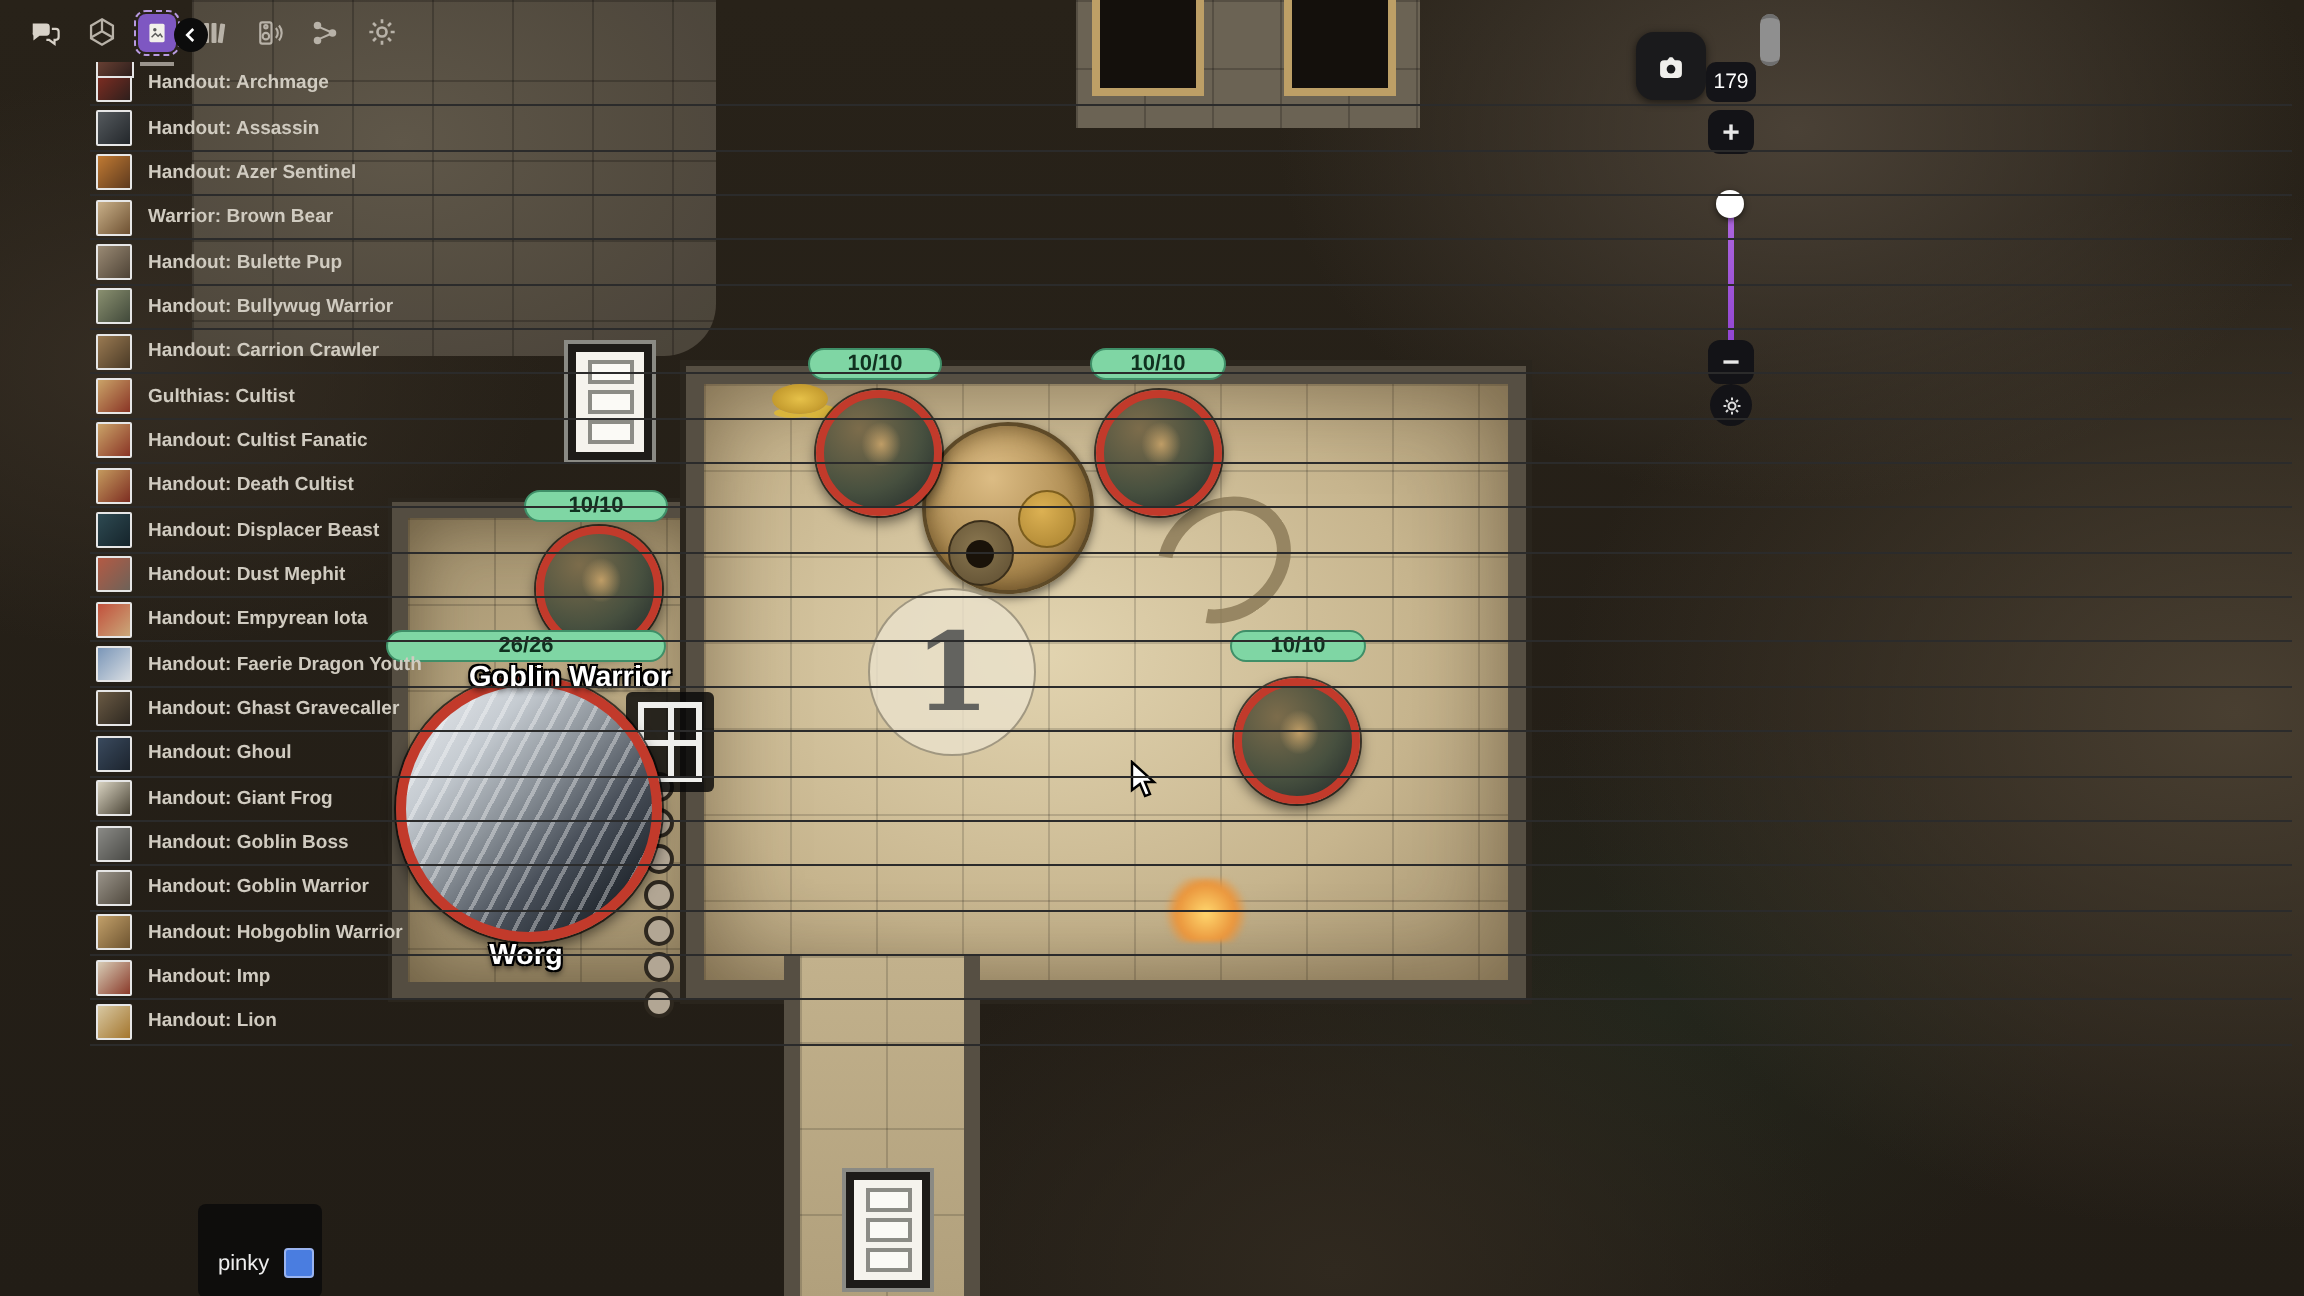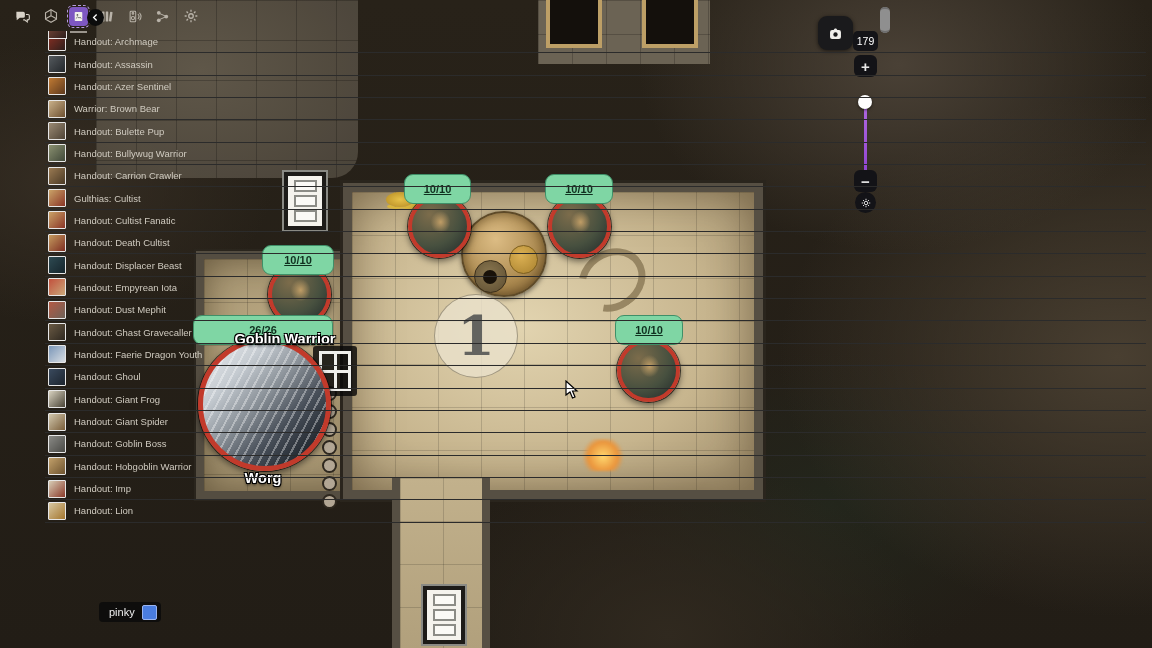--- a/index.html
+++ b/index.html
@@ -89,23 +89,23 @@
   .goblin{width:63px;height:63px;background:
       radial-gradient(16px 18px at 52% 42%, #bf9d66, rgba(0,0,0,0) 62%),
       radial-gradient(circle at 32% 28%, #7c6c4b, #47503f 58%, #20292a);}
   .worg{width:133px;height:133px;border-width:5px;background:
       repeating-linear-gradient(118deg, rgba(255,255,255,.35) 0 2px, rgba(0,0,0,0) 2px 8px),
       linear-gradient(135deg, #eceef1 0%, #c5cbd1 26%, #8b9299 46%, #49505a 66%, #20262d 88%);}
   .tok-goblin-1{left:408px;top:195px;} .tok-goblin-2{left:548px;top:195px;}
   .tok-goblin-3{left:268px;top:263px;} .tok-goblin-4{left:617px;top:339px;}
   .tok-worg{left:198px;top:338px;}
 
-  .hp{position:absolute;height:30px;background:#7fd6a4;border:1px solid #3f8f68;border-radius:9px;
+  .hp{position:absolute;height:16px;background:#7fd6a4;border:1px solid #3f8f68;border-radius:9px;
       color:#10301f;font-size:11px;font-weight:bold;display:flex;align-items:center;
-      justify-content:center;box-sizing:border-box;text-align:center;text-decoration:underline;}
+      justify-content:center;box-sizing:border-box;text-align:center;}
   .hp-1{left:404px;top:174px;width:67px;} .hp-2{left:545px;top:174px;width:68px;}
   .hp-3{left:262px;top:245px;width:72px;} .hp-4{left:615px;top:315px;width:68px;}
   .hp-w{left:193px;top:315px;width:140px;}
 
   .tok-label{position:absolute;color:#fff;font-weight:bold;font-size:14.5px;text-align:center;
       text-shadow:-1px -1px 0 #000,1px -1px 0 #000,-1px 1px 0 #000,1px 1px 0 #000,0 2px 3px rgba(0,0,0,.8);}
   .lab-goblin{left:215px;top:331px;width:140px;} .lab-worg{left:203px;top:470px;width:120px;}
 
   .cursor{left:565px;top:380px;}
 
@@ -146,27 +146,27 @@
       justify-content:flex-start;padding-left:13px;gap:9px;box-sizing:border-box;color:#b8b2a8;}
   .ti{width:19px;height:19px;display:flex;align-items:center;justify-content:center;position:relative;}
   .ti.selected{background:#7e57c2;border-radius:4px;outline:1px dashed #b79ae0;outline-offset:1px;color:#fff;}
   .ti.selected::after{content:"";position:absolute;left:1px;right:1px;bottom:-7px;height:2px;background:#9a948c;}
   .scroll-thumb{left:880px;top:7px;width:10px;height:26px;background:#8f8f8f;border-radius:5px;z-index:6;
       box-shadow:inset 0 6px 0 -4px #6e6e6e, inset 0 -6px 0 -4px #6e6e6e;}
   .handout-list{position:absolute;left:0;top:31px;right:0;bottom:2px;overflow:hidden;}
   .partial-thumb{position:absolute;left:48px;top:-9px;width:17px;height:15px;border:1.5px solid #e6e6e6;
       background:linear-gradient(135deg,#7a4a3a,#2e1f1c);}
   .handout-row{height:22.35px;display:flex;align-items:center;gap:8px;
-      margin:0 6px 0 45px;padding-left:3px;border-bottom:1px solid #2b2b2b;box-sizing:border-box;}
+      margin:0 6px 0 45px;padding-left:3px;border-bottom:1px solid #2b2b2b;box-sizing:border-box;font-weight:bold;}
   .handout-row:first-of-type{border-top:1px solid #2b2b2b;margin-top:8px;}
   .thumb{width:16px;height:16px;border:1.5px solid #e6e6e6;border-radius:1px;flex:0 0 auto;}
   .row-label{font-size:9.5px;color:#d0cbc0;white-space:nowrap;}
 
-  .user-badge{left:99px;top:602px;height:20px;background:rgba(10,10,10,.85);border-radius:4px;
-      display:flex;align-items:center;gap:7px;padding:0 4px 0 10px;z-index:5;}
+  .user-badge{left:99px;top:602px;height:35px;background:rgba(10,10,10,.85);border-radius:4px;
+      display:flex;align-items:center;gap:7px;padding:12px 4px 0 10px;z-index:5;}
   .user-name{color:#eee;font-size:11px;}
   .user-swatch{width:13px;height:13px;border-radius:2px;border:1px solid #9ab4f0;}
 </style>
 </head>
 <body>
 
 <div id="map">
   <div class="abs area-topleft"></div>
   <div class="abs corridor-top">
     <div class="doorway d1"></div>
@@ -468,50 +468,50 @@
   </div>
       <div class="handout-row">
     <span class="thumb" style="background: linear-gradient(135deg, rgb(196, 154, 94), rgb(126, 46, 34));"></span>
     <span class="row-label">Handout: Death Cultist</span>
   </div>
       <div class="handout-row">
     <span class="thumb" style="background: linear-gradient(135deg, rgb(46, 74, 82), rgb(21, 36, 43));"></span>
     <span class="row-label">Handout: Displacer Beast</span>
   </div>
       <div class="handout-row">
+    <span class="thumb" style="background: linear-gradient(135deg, rgb(180, 90, 68), rgb(110, 98, 88));"></span>
+    <span class="row-label">Handout: Dust Mephit</span>
+  </div>
+      <div class="handout-row">
     <span class="thumb" style="background: linear-gradient(135deg, rgb(194, 80, 60), rgb(202, 168, 122));"></span>
     <span class="row-label">Handout: Empyrean Iota</span>
   </div>
       <div class="handout-row">
-    <span class="thumb" style="background: linear-gradient(135deg, rgb(180, 90, 68), rgb(110, 98, 88));"></span>
-    <span class="row-label">Handout: Dust Mephit</span>
+    <span class="thumb" style="background: linear-gradient(135deg, rgb(122, 150, 184), rgb(216, 221, 226));"></span>
+    <span class="row-label">Handout: Faerie Dragon Youth</span>
   </div>
       <div class="handout-row">
     <span class="thumb" style="background: linear-gradient(135deg, rgb(106, 90, 68), rgb(46, 40, 32));"></span>
     <span class="row-label">Handout: Ghast Gravecaller</span>
   </div>
       <div class="handout-row">
-    <span class="thumb" style="background: linear-gradient(135deg, rgb(122, 150, 184), rgb(216, 221, 226));"></span>
-    <span class="row-label">Handout: Faerie Dragon Youth</span>
-  </div>
-      <div class="handout-row">
     <span class="thumb" style="background: linear-gradient(135deg, rgb(58, 74, 94), rgb(28, 36, 46));"></span>
     <span class="row-label">Handout: Ghoul</span>
   </div>
       <div class="handout-row">
     <span class="thumb" style="background: linear-gradient(135deg, rgb(216, 210, 192), rgb(74, 68, 54));"></span>
     <span class="row-label">Handout: Giant Frog</span>
   </div>
       <div class="handout-row">
-    <span class="thumb" style="background: linear-gradient(135deg, rgb(210, 200, 174), rgb(122, 94, 58));"></span>
-    <span class="row-label">Handout: Giant Spider</span>
-  </div>
-      <div class="handout-row">
     <span class="thumb" style="background: linear-gradient(135deg, rgb(138, 138, 134), rgb(74, 74, 70));"></span>
     <span class="row-label">Handout: Goblin Boss</span>
+  </div>
+      <div class="handout-row">
+    <span class="thumb" style="background: linear-gradient(135deg, rgb(154, 148, 138), rgb(80, 73, 62));"></span>
+    <span class="row-label">Handout: Goblin Warrior</span>
   </div>
       <div class="handout-row">
     <span class="thumb" style="background: linear-gradient(135deg, rgb(194, 160, 106), rgb(110, 84, 48));"></span>
     <span class="row-label">Handout: Hobgoblin Warrior</span>
   </div>
       <div class="handout-row">
     <span class="thumb" style="background: linear-gradient(135deg, rgb(216, 205, 182), rgb(138, 58, 42));"></span>
     <span class="row-label">Handout: Imp</span>
   </div>
       <div class="handout-row">

